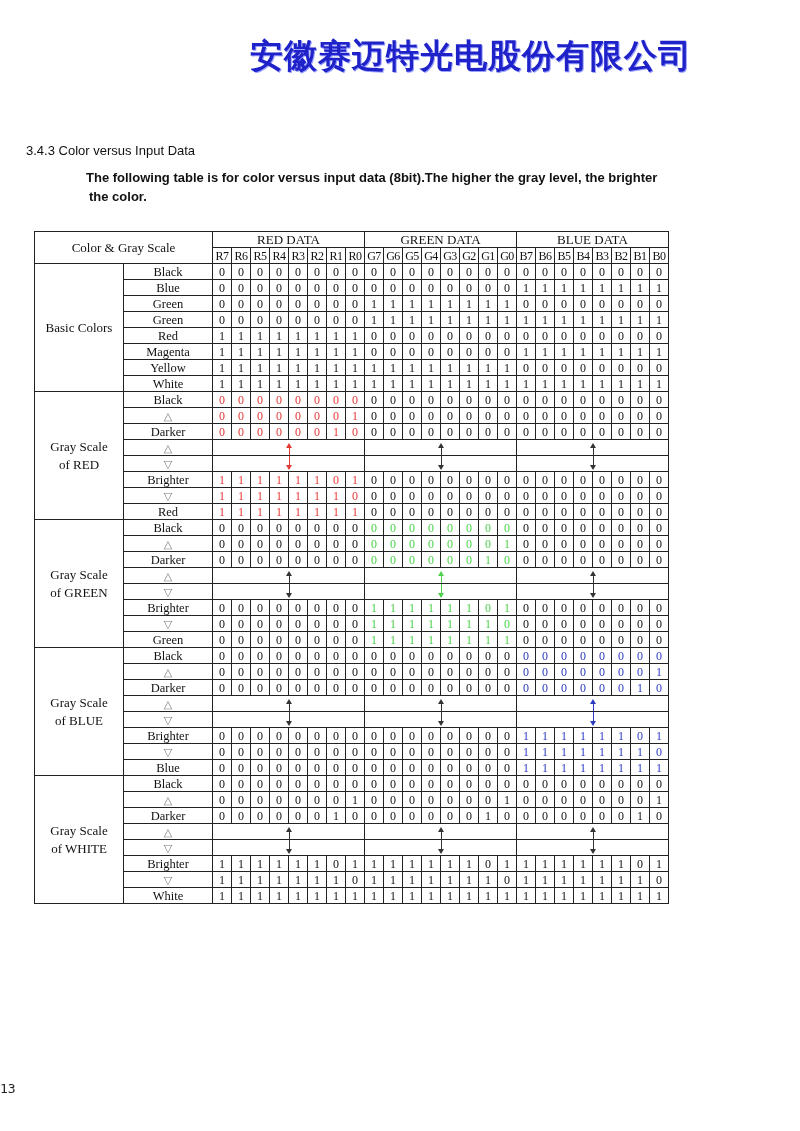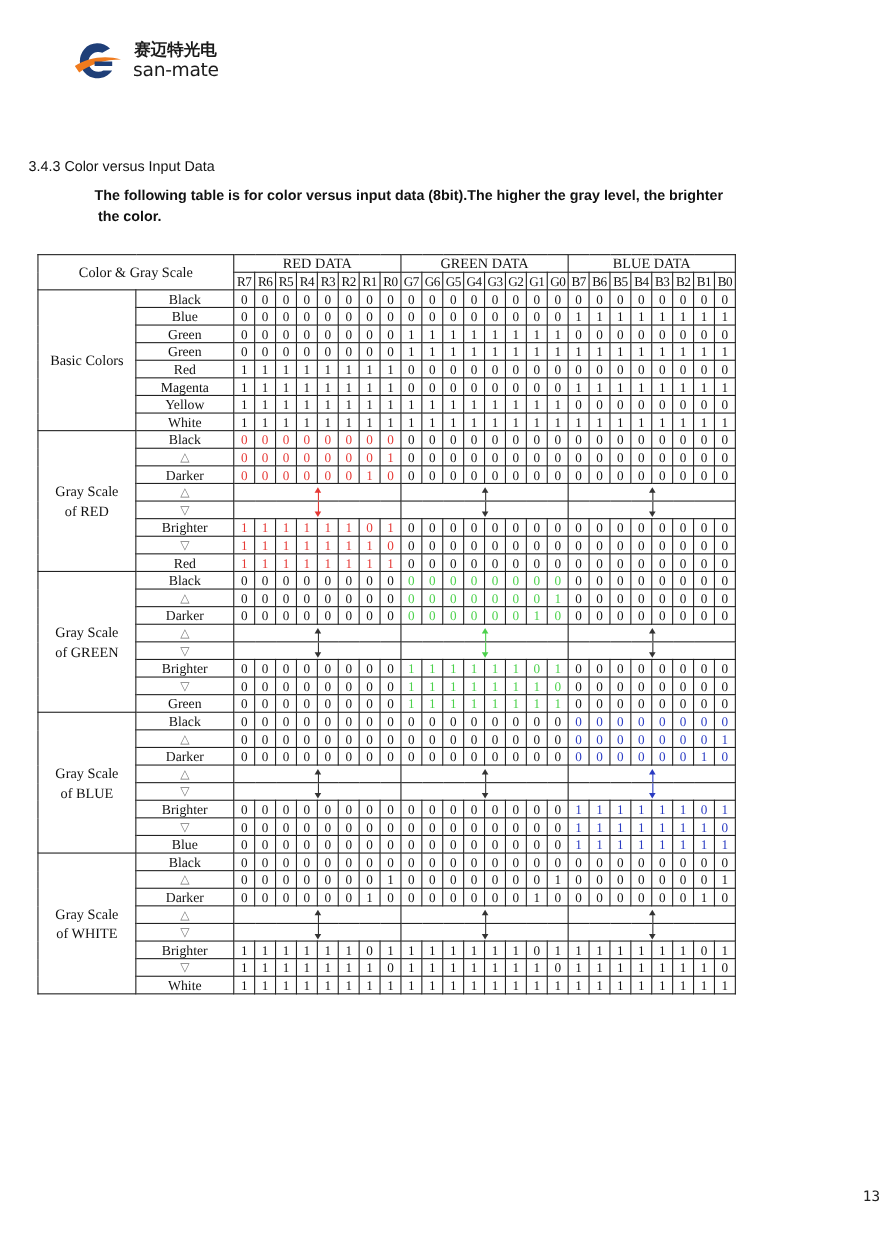--- a/index.html
+++ b/index.html
@@ -32,35 +32,27 @@
   .arrow-down::after { content:""; position:absolute; left:-3px; bottom:-4px; border-left:3.5px solid transparent; border-right:3.5px solid transparent; border-top:5px solid #333; }
   .arr-red .arrow-up, .arr-red .arrow-down { background:#e53935; }
   .arr-red .arrow-up::before { border-bottom-color:#e53935; }
   .arr-red .arrow-down::after { border-top-color:#e53935; }
   .arr-green .arrow-up, .arr-green .arrow-down { background:#4cd14c; }
   .arr-green .arrow-up::before { border-bottom-color:#4cd14c; }
   .arr-green .arrow-down::after { border-top-color:#4cd14c; }
   .arr-blue .arrow-up, .arr-blue .arrow-down { background:#2a3bc2; }
   .arr-blue .arrow-up::before { border-bottom-color:#2a3bc2; }
   .arr-blue .arrow-down::after { border-top-color:#2a3bc2; }
-  .page-num { position:absolute; left:0; width:800px; top:1081px; text-align:right; font-family:"DejaVu Sans Mono", monospace; font-size:13px; color:#222; }
+  .page-num { position:absolute; left:0; width:800px; top:1081px; text-align:left; font-family:"DejaVu Sans Mono", monospace; font-size:13px; color:#222; }
 </style>
 </head>
 <body>
 
 <div class="header">
-  <div class="logo">
-    <svg class="logo-mark" viewBox="0 0 44 40">
-      <path d="M34 8 A16 16 0 1 0 36 28 L28 28 A9 9 0 1 1 27 12 Z" fill="#1f3f78"></path>
-      <path d="M2 24 C14 16 30 14 44 18 C30 18 16 22 6 30 Z" fill="#f07b1e"></path>
-      <path d="M20 20 L36 20 L36 24 L20 24 Z" fill="#1f3f78"></path>
-    </svg>
-    <div class="logo-cn">赛迈特光电</div>
-    <div class="logo-en">san-mate</div>
-  </div>
+  <div class="company">安徽赛迈特光电股份有限公司</div>
 </div>
 
 <div class="sec-title">3.4.3 Color versus Input Data</div>
 <div class="para1">The following table is for color versus input data (8bit).The higher the gray level, the brighter</div>
 <div class="para2">the color.</div>
 
 <table class="ct" id="color-table">
   <colgroup>
     <col class="c-group">
       <col class="c-name">

